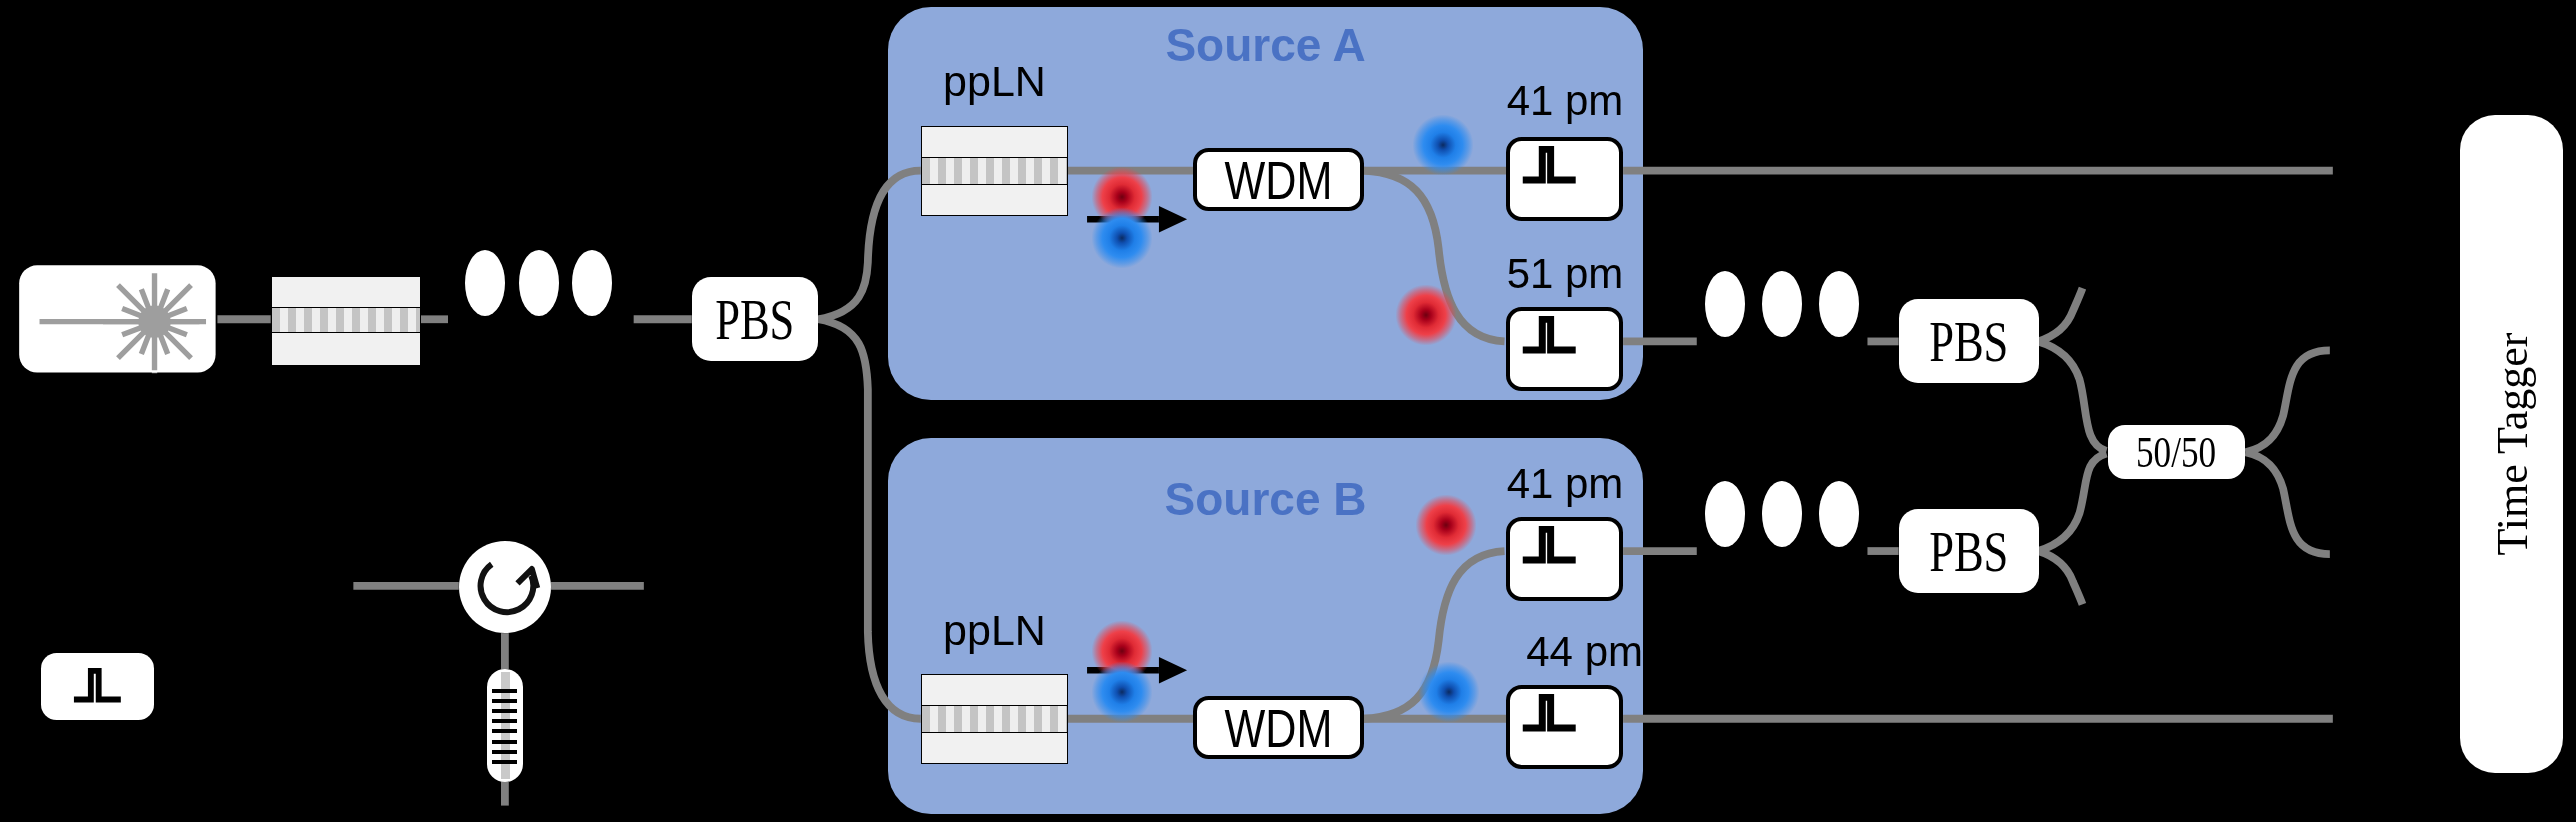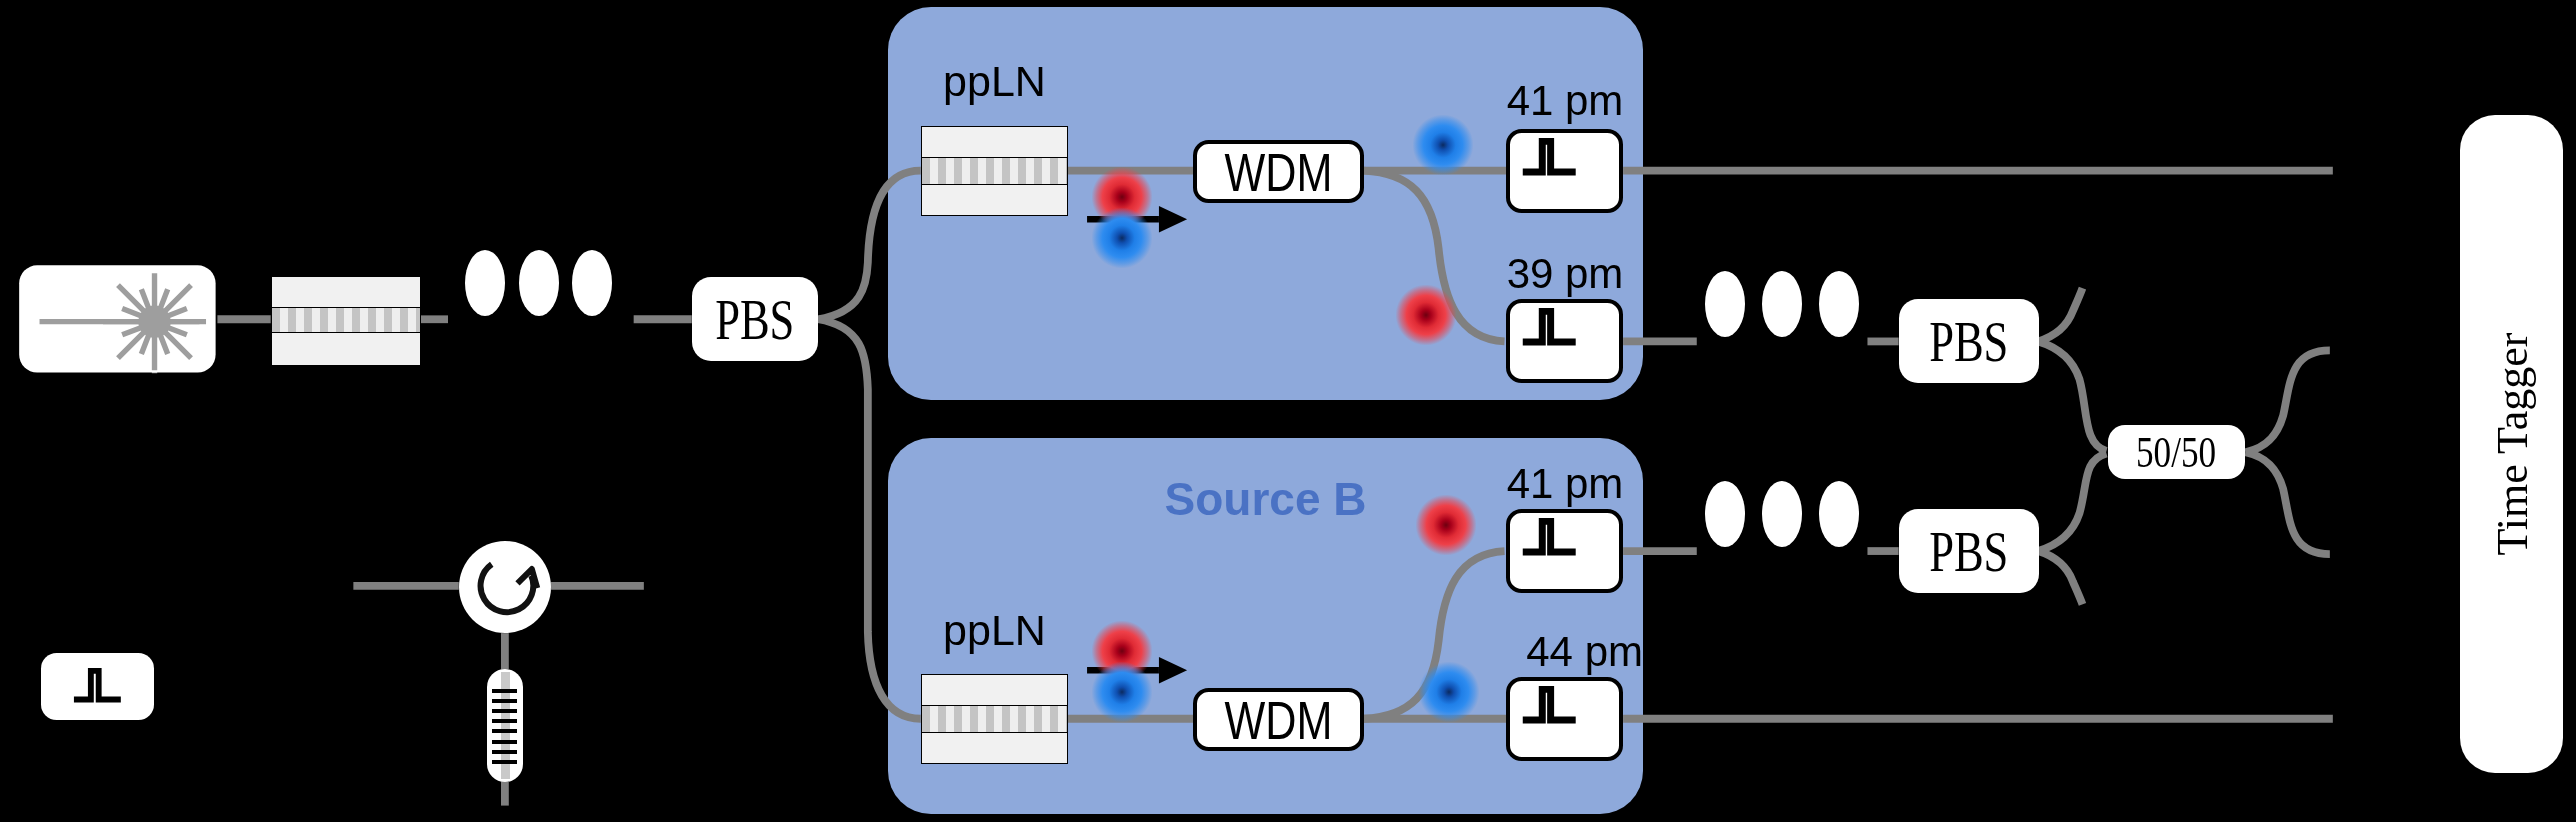--- a/index.html
+++ b/index.html
@@ -2,21 +2,21 @@
 <html style="font-size:9.6px"><head>
 <meta charset="utf-8">
 <style>
   html,body{margin:0;padding:0;background:#000;}
   #stage{position:relative;width:2576px;height:823px;background:#000;overflow:hidden;
          font-family:"Liberation Sans",sans-serif;}
   .abs{position:absolute;}
   .bluebox{position:absolute;background:#8EA9DB;border-radius:43px;}
   .whitebox{position:absolute;background:#fff;border-radius:17px;font-family:Liberation Serif, serif;}
   .comp{position:absolute;background:#fff;border:4.2px solid #000;border-radius:15.6px;
-        display:flex;align-items:center;justify-content:center;box-sizing:border-box;}
+        display:flex;align-items:center;justify-content:center;box-sizing:border-box;margin-top:8px;}
   .lbl{position:absolute;color:#000;text-align:center;white-space:nowrap;}
   .title{position:absolute;color:#4A72C4;font-weight:bold;font-size:46px;text-align:center;white-space:nowrap;}
   .complbl{color:#000;font-size:57px;transform:scaleX(0.78);white-space:nowrap;}
   .slab{position:absolute;background:#f1f1f1;border:1.8px solid #000;box-sizing:border-box;}
   .stripes{position:absolute;border:1.8px solid #000;box-sizing:border-box;
            background:repeating-linear-gradient(90deg,#c4c4c4 0 7.8px,#eeeeee 7.8px 16px);}
   .pc-dot{position:absolute;width:40px;height:66px;background:#fff;border-radius:50%;}
   .photon{position:absolute;width:60px;height:60px;}
   .photon.red{background:radial-gradient(circle at 50% 50%, #6e0010 0%, #a8001a 12%, #e02b35 30%,
               #ee4049 46%, rgba(238,64,73,0.5) 60%, rgba(238,64,73,0) 72%);}
@@ -106,20 +106,21 @@
   </div>
 
   <div class="pc-dot" style="left:465px;top:250px;"></div>
   <div class="pc-dot" style="left:519px;top:250px;"></div>
   <div class="pc-dot" style="left:572px;top:250px;"></div>
 
   <div class="whitebox" style="left:692px;top:277px;width:126px;height:84px;border-radius:19px;display:flex;align-items:center;justify-content:center;">
     <span class="complbl">PBS</span>
   </div>
 
+  <div class="title" style="left:888px;top:18px;width:755px;">Source A</div>
   <div class="lbl" style="left:921px;top:57px;width:147px;font-size:43px;">ppLN</div>
   <div>
     <div class="slab" style="left:921px;top:126px;width:147px;height:32px;"></div>
     <div class="stripes" style="left:921px;top:157px;width:147px;height:29px;"></div>
     <div class="slab" style="left:921px;top:184px;width:147px;height:32px;"></div>
   </div>
 
   <div class="title" style="left:888px;top:472px;width:755px;">Source B</div>
   <div class="lbl" style="left:921px;top:606px;width:147px;font-size:43px;">ppLN</div>
   <div>
@@ -129,21 +130,21 @@
   </div>
 
   <div class="comp" style="left:1193px;top:140px;width:171px;height:63px;">
     <span style="font-size:54px;transform:scaleX(0.8);">WDM</span>
   </div>
   <div class="comp" style="left:1193px;top:688px;width:171px;height:63px;">
     <span style="font-size:54px;transform:scaleX(0.8);">WDM</span>
   </div>
 
   <div class="lbl" style="left:1487px;top:77px;width:156px;font-size:42px;">41 pm</div>
-  <div class="lbl" style="left:1487px;top:250px;width:156px;font-size:42px;">39 pm</div>
+  <div class="lbl" style="left:1487px;top:250px;width:156px;font-size:42px;">51 pm</div>
   <div class="lbl" style="left:1487px;top:460px;width:156px;font-size:42px;">41 pm</div>
   <div class="lbl" style="left:1487px;top:628px;width:156px;font-size:42px;text-align:right;">44 pm</div>
 
   <div class="comp" style="left:1506px;top:129px;width:117px;height:84px;">
     <svg class="filter-glyph" viewBox="0 0 100 72">
       <path d="M 12 56 H 40 V 12 H 52 V 56 H 88" stroke="#000" stroke-width="10" fill="none"></path>
     </svg>
   </div>
   <div class="comp" style="left:1506px;top:299px;width:117px;height:84px;">
     <svg class="filter-glyph" viewBox="0 0 100 72">

